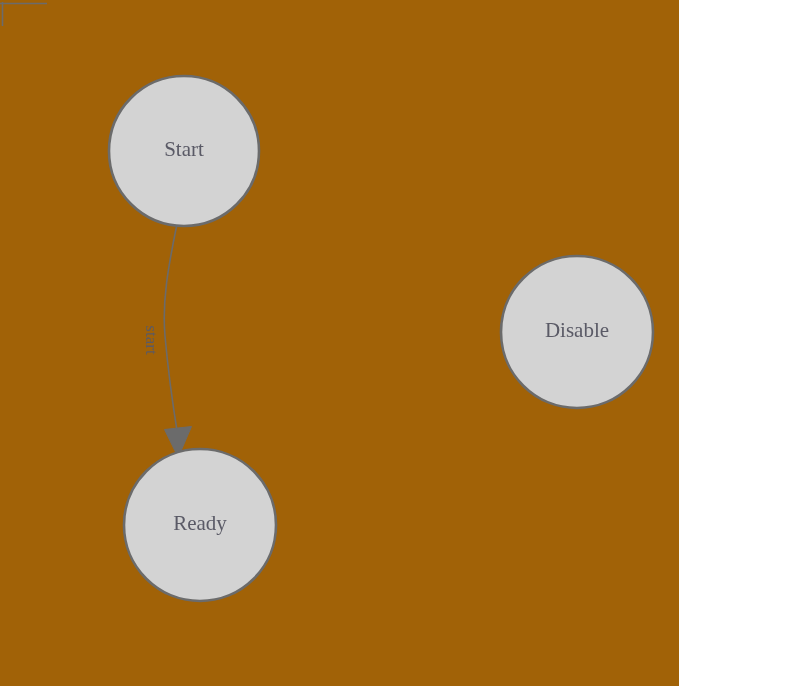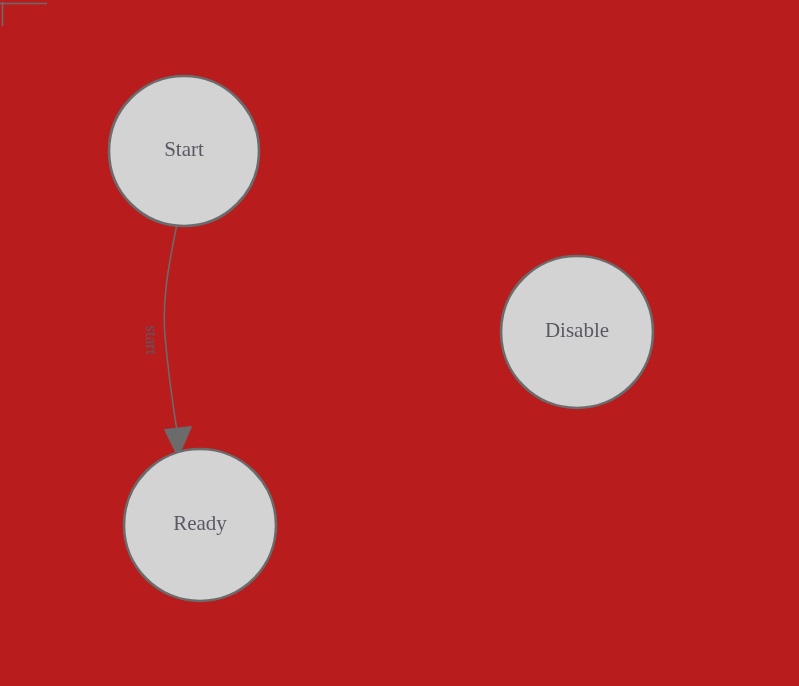--- a/index.html
+++ b/index.html
@@ -59,21 +59,21 @@
   .corner-mark {
     stroke: #6b6b6b;
     stroke-width: 1.6;
     fill: none;
     stroke-linecap: butt;
   }
 </style>
 </head>
 <body>
 
-<div id="canvas" style="width: 799px; height: 686px; background: #b91c1c;">
+<div id="canvas" style="width: 679px; height: 686px; background: #a16207;">
   <svg id="diagram-svg" viewBox="0 0 799 686" xmlns="http://www.w3.org/2000/svg">
 
     <g>
       <line class="corner-mark" x1="0" y1="3.5" x2="47" y2="3.5" stroke="#6b6b6b"></line>
       <line class="corner-mark" x1="2.5" y1="2" x2="2.5" y2="26" stroke="#6b6b6b"></line>
     </g>
 
     <g>
       <path class="edge-path" d="M 176.5 226.5 C 168 268 162 302 165 336 C 168 370 173 406 177.5 434" stroke="#6b6b6b" stroke-width="1.6"></path>
       <path class="edge-arrowhead" d="M 164.5 429.5 L 191.5 426.5 L 178.2 457.5 Z" fill="#6b6b6b" stroke="#6b6b6b"></path>

